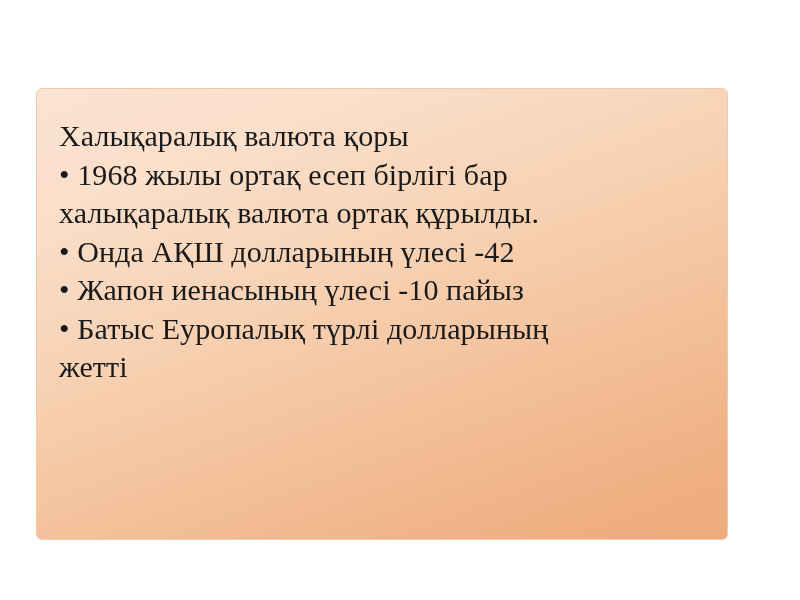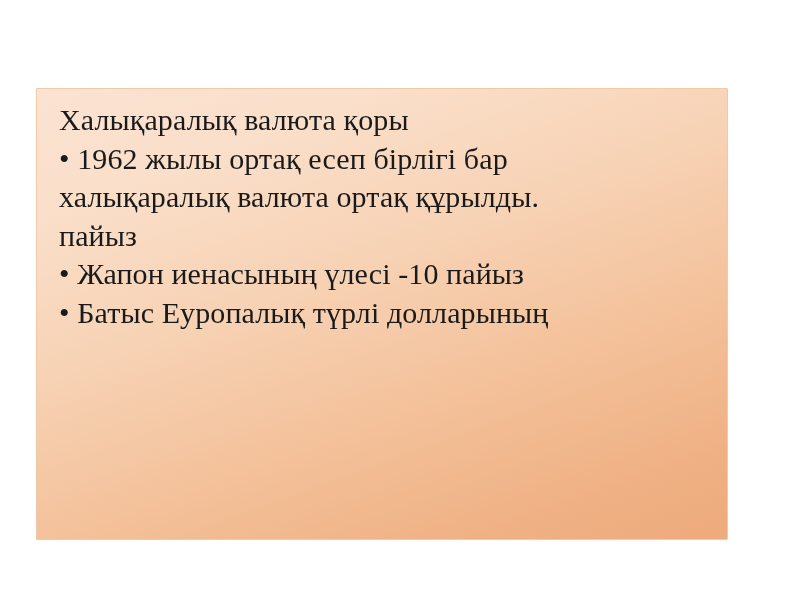--- a/index.html
+++ b/index.html
@@ -19,23 +19,23 @@
     height: 600px;
     background: #ffffff;
   }
   .content-box {
     position: absolute;
     left: 36px;
     top: 88px;
     width: 692px;
     min-height: 452px;
     box-sizing: border-box;
-    padding: 12px 22px 18px 22px;
+    padding: 28px 22px 18px 22px;
     border: 1px solid #f0c9a8;
-    border-radius: 1px;
+    border-radius: 6px;
     background: linear-gradient(160deg,
                 #fbe3d2 0%,
                 #fadfca 18%,
                 #f7d2b4 42%,
                 #f3bf97 68%,
                 #efb083 88%,
                 #eeab7c 100%);
   }
   .line {
     font-size: 30px;
@@ -44,19 +44,20 @@
     white-space: pre-wrap;
     letter-spacing: 0.1px;
   }
 </style>
 </head>
 <body>
 
 <div class="slide">
   <div class="content-box">
     <div class="line">Халықаралық валюта қоры</div>
-    <div class="line">• 1962 жылы ортақ есеп бірлігі бар</div>
+    <div class="line">• 1968 жылы ортақ есеп бірлігі бар</div>
     <div class="line">халықаралық валюта ортақ құрылды.</div>
-    <div class="line">пайыз</div>
+    <div class="line">• Онда АҚШ долларының үлесі -42</div>
     <div class="line">• Жапон иенасының үлесі -10 пайыз</div>
     <div class="line">• Батыс Еуропалық түрлі долларының</div>
+    <div class="line">жетті</div>
   </div>
 </div>
 
 </body></html>

